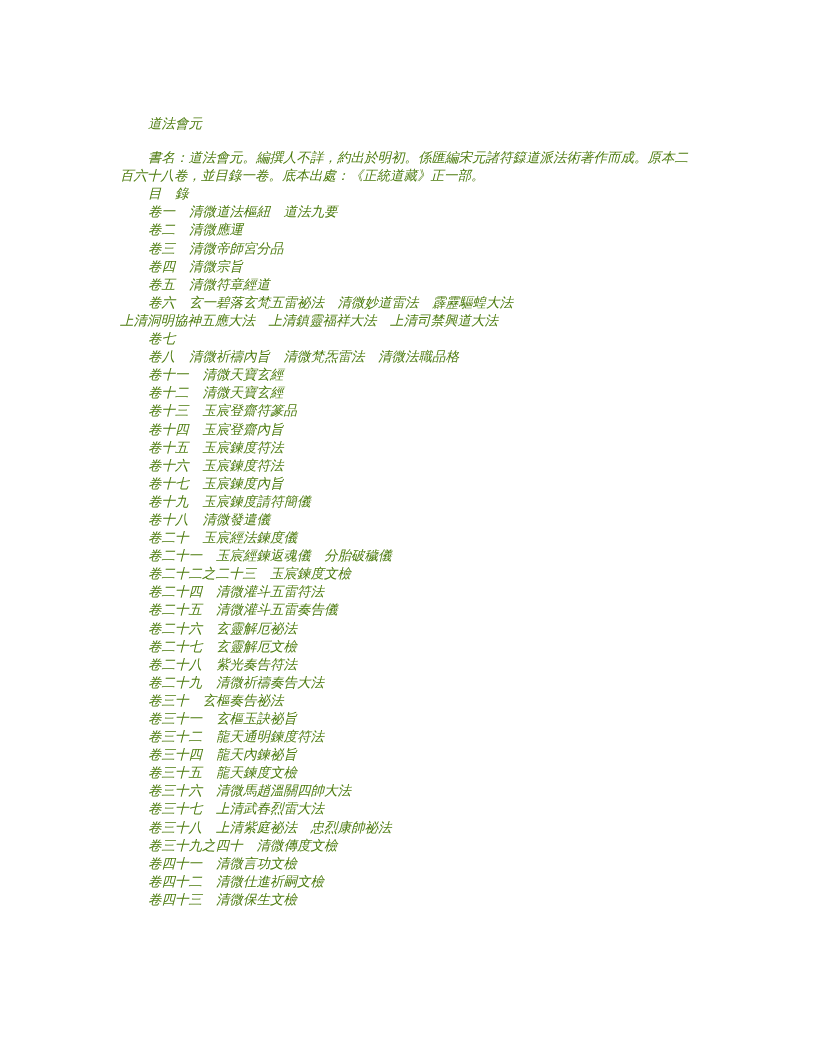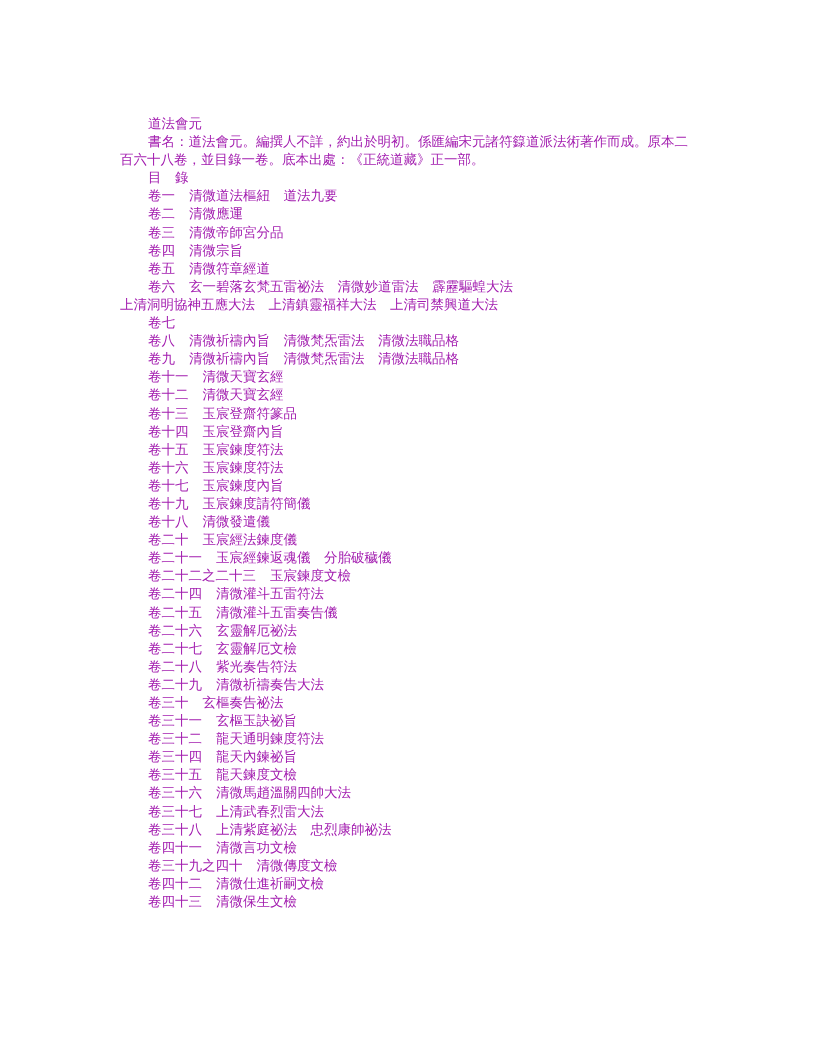--- a/index.html
+++ b/index.html
@@ -1,44 +1,43 @@
 <!DOCTYPE html>
 <html><head>
   <meta charset="utf-8">
   <style>
     html, body { margin: 0; padding: 0; background: #ffffff; }
     body { width: 816px; height: 1056px; position: relative; overflow: hidden; }
     .page {
       position: absolute; left: 120px; top: 114px; width: 580px;
       font-family: "DejaVu Serif", "Liberation Serif", serif;
-      font-size: 13.5px; line-height: 18.1px; color: #a21caf;
+      font-size: 13.5px; line-height: 18.1px; color: #4d7c0f; font-style: italic;
     }
     .line { white-space: pre; height: 18.1px; }
     .indent { padding-left: 28px; }
-    .para { text-indent: 28px; white-space: normal; height: auto; }
+    .para { text-indent: 28px; white-space: normal; height: auto; margin-top: 16px; }
     .sep { display: inline-block; width: 14px; }
   </style>
 </head>
 <body>
 
 <div class="page">
   <div class="line indent">道法會元</div>
   <div class="line para">書名：道法會元。編撰人不詳，約出於明初。係匯編宋元諸符籙道派法術著作而成。原本二百六十八卷，並目錄一卷。底本出處：《正統道藏》正一部。</div>
   <div class="line indent">目　錄</div>
   <div id="toc">
       <div class="line indent"><span>卷一</span><span class="sep"></span><span>清微道法樞紐　道法九要</span></div>
       <div class="line indent"><span>卷二</span><span class="sep"></span><span>清微應運</span></div>
       <div class="line indent"><span>卷三</span><span class="sep"></span><span>清微帝師宮分品</span></div>
       <div class="line indent"><span>卷四</span><span class="sep"></span><span>清微宗旨</span></div>
       <div class="line indent"><span>卷五</span><span class="sep"></span><span>清微符章經道</span></div>
       <div class="line indent"><span>卷六</span><span class="sep"></span><span>玄一碧落玄梵五雷祕法　清微妙道雷法　霹靂驅蝗大法</span></div>
       <div class="line"><span></span><span>上清洞明協神五應大法　上清鎮靈福祥大法　上清司禁興道大法</span></div>
       <div class="line indent"><span>卷七</span><span></span></div>
       <div class="line indent"><span>卷八</span><span class="sep"></span><span>清微祈禱內旨　清微梵炁雷法　清微法職品格</span></div>
-      <div class="line indent"><span>卷九</span><span class="sep"></span><span>清微祈禱內旨　清微梵炁雷法　清微法職品格</span></div>
       <div class="line indent"><span>卷十一</span><span class="sep"></span><span>清微天寶玄經</span></div>
       <div class="line indent"><span>卷十二</span><span class="sep"></span><span>清微天寶玄經</span></div>
       <div class="line indent"><span>卷十三</span><span class="sep"></span><span>玉宸登齋符篆品</span></div>
       <div class="line indent"><span>卷十四</span><span class="sep"></span><span>玉宸登齋內旨</span></div>
       <div class="line indent"><span>卷十五</span><span class="sep"></span><span>玉宸鍊度符法</span></div>
       <div class="line indent"><span>卷十六</span><span class="sep"></span><span>玉宸鍊度符法</span></div>
       <div class="line indent"><span>卷十七</span><span class="sep"></span><span>玉宸鍊度內旨</span></div>
       <div class="line indent"><span>卷十九</span><span class="sep"></span><span>玉宸鍊度請符簡儀</span></div>
       <div class="line indent"><span>卷十八</span><span class="sep"></span><span>清微發遣儀</span></div>
       <div class="line indent"><span>卷二十</span><span class="sep"></span><span>玉宸經法鍊度儀</span></div>
@@ -51,18 +50,18 @@
       <div class="line indent"><span>卷二十八</span><span class="sep"></span><span>紫光奏告符法</span></div>
       <div class="line indent"><span>卷二十九</span><span class="sep"></span><span>清微祈禱奏告大法</span></div>
       <div class="line indent"><span>卷三十</span><span class="sep"></span><span>玄樞奏告祕法</span></div>
       <div class="line indent"><span>卷三十一</span><span class="sep"></span><span>玄樞玉訣祕旨</span></div>
       <div class="line indent"><span>卷三十二</span><span class="sep"></span><span>龍天通明鍊度符法</span></div>
       <div class="line indent"><span>卷三十四</span><span class="sep"></span><span>龍天內鍊祕旨</span></div>
       <div class="line indent"><span>卷三十五</span><span class="sep"></span><span>龍天鍊度文檢</span></div>
       <div class="line indent"><span>卷三十六</span><span class="sep"></span><span>清微馬趙溫關四帥大法</span></div>
       <div class="line indent"><span>卷三十七</span><span class="sep"></span><span>上清武春烈雷大法</span></div>
       <div class="line indent"><span>卷三十八</span><span class="sep"></span><span>上清紫庭祕法　忠烈康帥祕法</span></div>
+      <div class="line indent"><span>卷三十九之四十</span><span class="sep"></span><span>清微傳度文檢</span></div>
       <div class="line indent"><span>卷四十一</span><span class="sep"></span><span>清微言功文檢</span></div>
-      <div class="line indent"><span>卷三十九之四十</span><span class="sep"></span><span>清微傳度文檢</span></div>
       <div class="line indent"><span>卷四十二</span><span class="sep"></span><span>清微仕進祈嗣文檢</span></div>
       <div class="line indent"><span>卷四十三</span><span class="sep"></span><span>清微保生文檢</span></div>
     </div>
 </div>
 
 </body></html>

